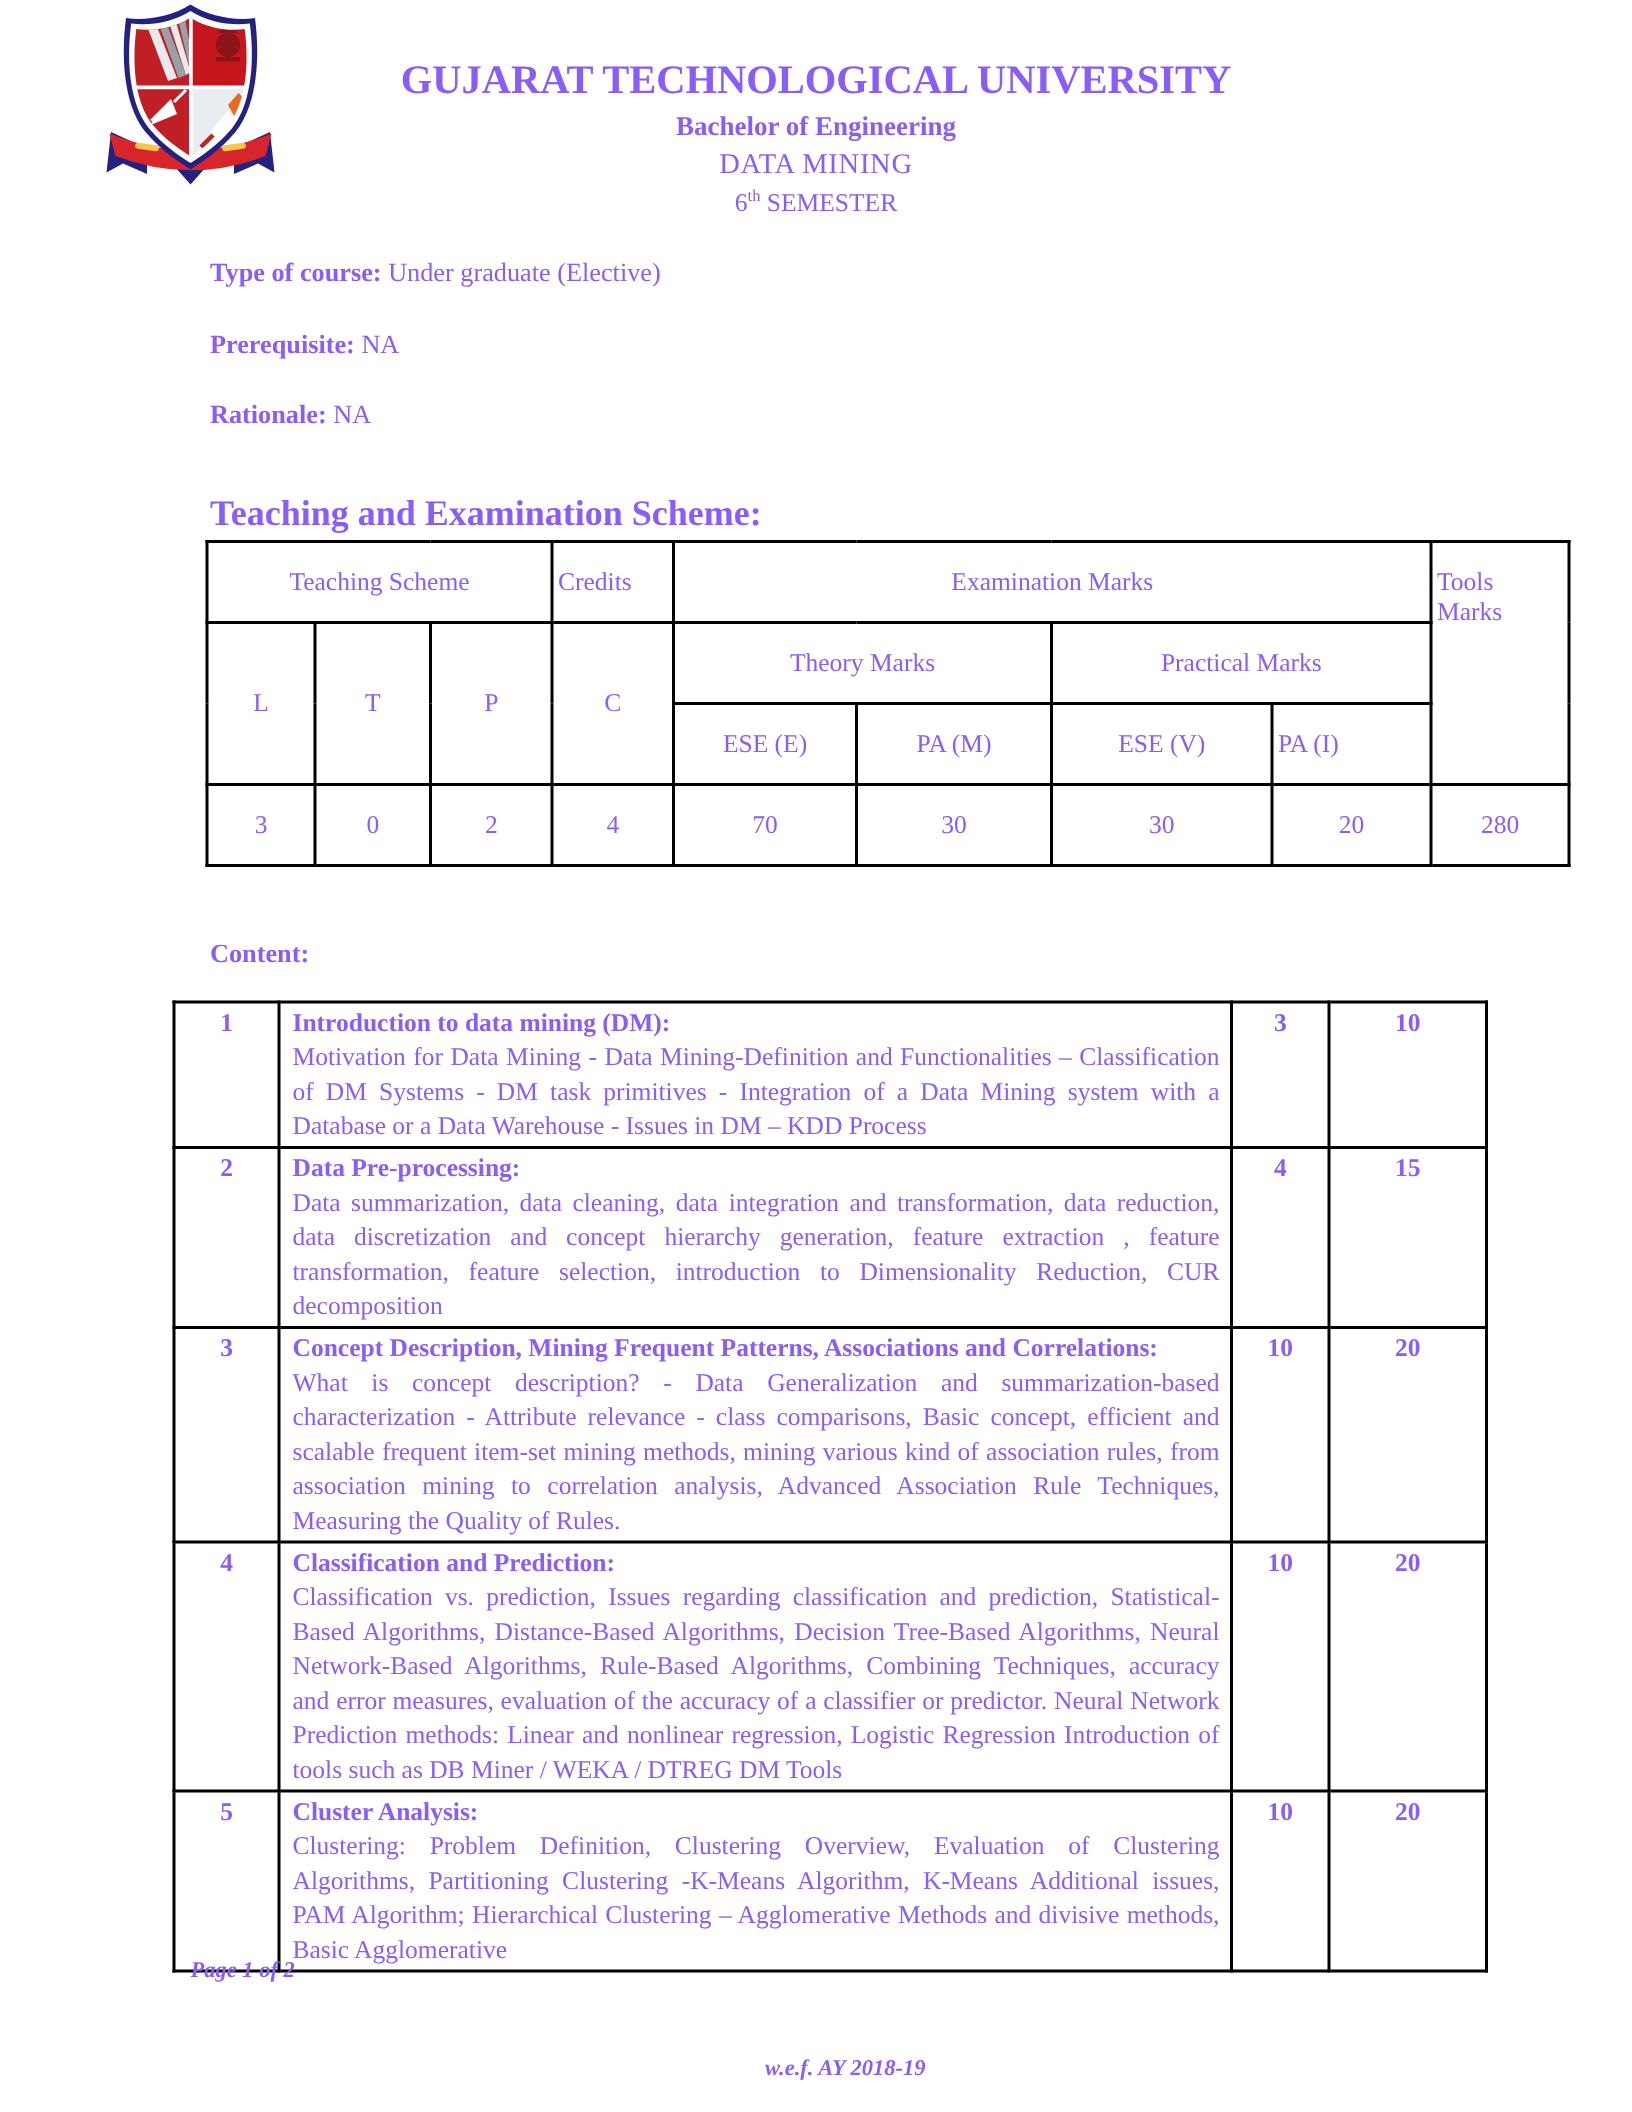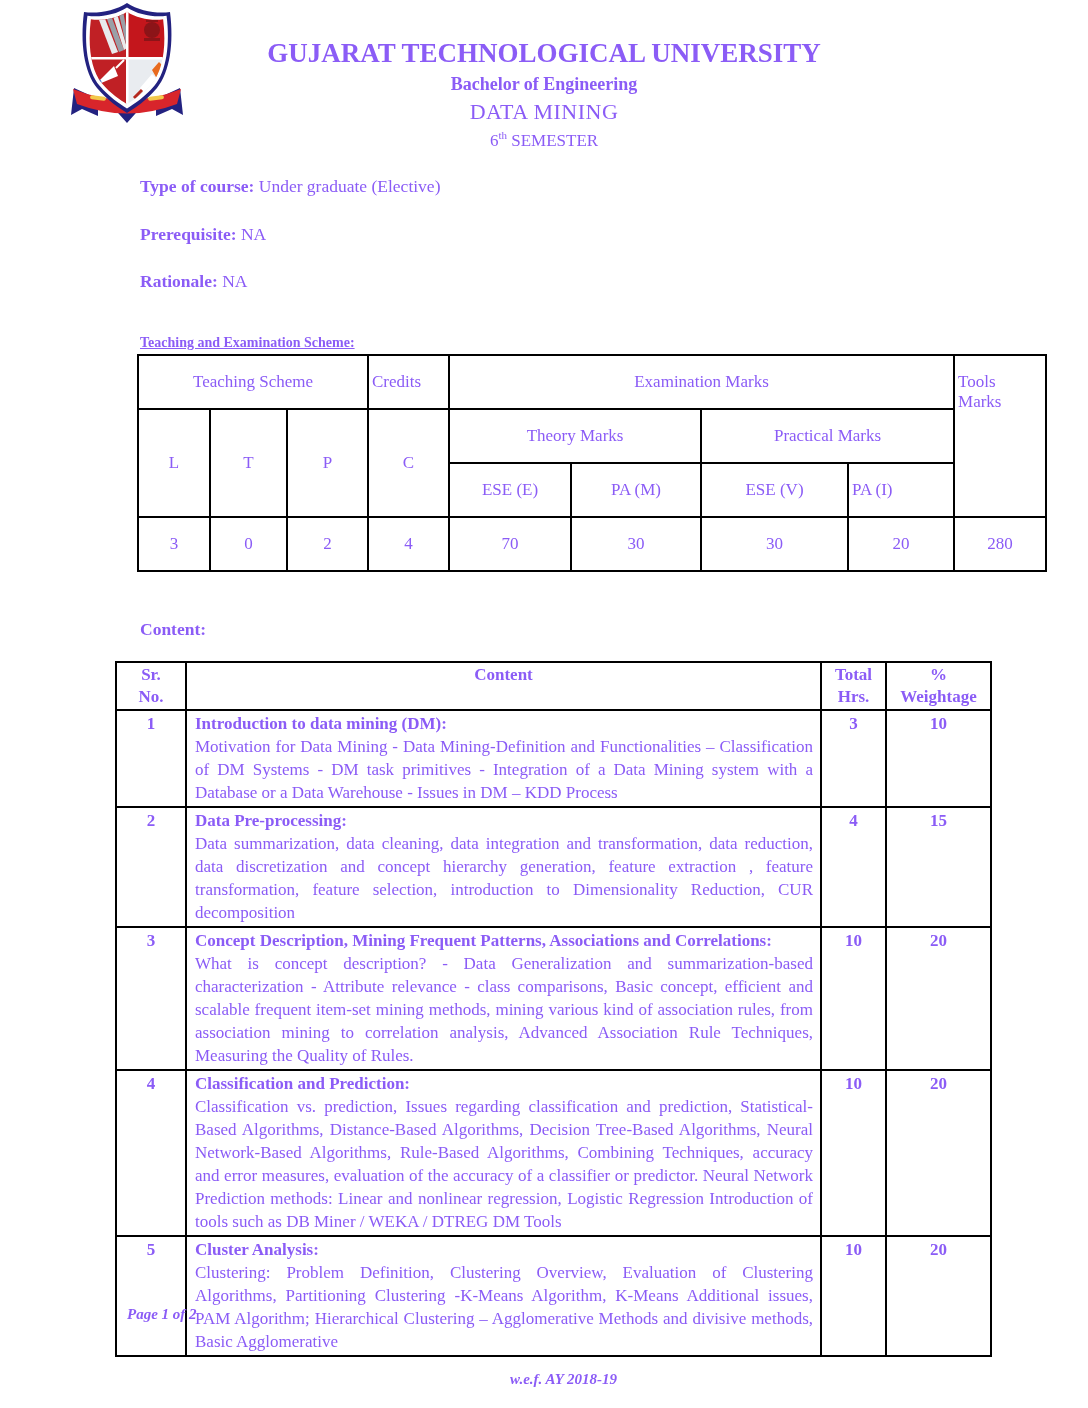--- a/index.html
+++ b/index.html
@@ -9,33 +9,33 @@
     background:#ffffff; color:#8b5cf6; overflow:hidden;
     font-family:"Liberation Serif", serif;
   }
   
   .logo { position:absolute; left:66px; top:2px; width:122px; height:124px; }
   
   .header-center { text-align:center; padding-top:38px; }
   .u-title   { font-size:27px; font-weight:bold; }
   .h-degree  { font-size:18px; font-weight:bold; margin-top:5px; }
   .h-code    { font-size:18px; font-weight:bold; margin-top:3px; }
-  .h-subject { font-size:22px; margin-top:4px; letter-spacing:0.5px; }
+  .h-subject { font-size:19px; margin-top:4px; letter-spacing:0.5px; }
   .h-sem     { font-size:17px; margin-top:4px; }
   .h-sem sup { font-size:11px; }
   
   .meta { margin-left:140px; margin-right:40px; font-size:17.5px; }
   .meta-line-1 { margin-top:25px; }
   .meta-line-2 { margin-top:27px; }
   .meta-line-3 { margin-top:26px; }
   .meta b { font-weight:bold; }
   
   .scheme-heading {
     margin-left:140px; margin-top:43px;
-    font-size:14px; font-weight:bold; text-decoration:underline;
+    font-size:24px; font-weight:bold; 
   }
   table { border-collapse:collapse; table-layout:fixed; }
   .scheme-table { margin-left:137px; margin-top:3px; width:908px; font-size:17px; }
   .scheme-table td {
     border:2px solid #000; text-align:center; padding:16px 3px; height:23px;
     overflow:hidden;
   }
   .scheme-table td.left { text-align:left; }
   .scheme-table td.totalcell { text-align:left; vertical-align:top; }
   
@@ -184,37 +184,20 @@
 
   <div class="content-heading">Content:</div>
   <table class="content-table">
     <colgroup>
       <col style="width:70px">
         <col style="width:635px">
         <col style="width:65px">
         <col style="width:105px">
     </colgroup>
     <tbody>
-        <tr>
-      <td class="hdr">
-            <div>Sr.</div>
-            <div>No.</div>
-          </td>
-      <td class="hdr">
-            <div>Content</div>
-          </td>
-      <td class="hdr">
-            <div>Total</div>
-            <div>Hrs.</div>
-          </td>
-      <td class="hdr">
-            <div>%</div>
-            <div>Weightage</div>
-          </td>
-    </tr>
 
     <tr>
       <td class="cell-sr">1</td>
       <td class="cell-main">
         <div class="row-title">Introduction to data mining (DM):</div>
         <div class="row-body">Motivation for Data Mining - Data Mining-Definition and Functionalities – Classification of DM Systems - DM task primitives - Integration of a Data Mining system with a Database or a Data Warehouse - Issues in DM – KDD Process</div>
       </td>
       <td class="cell-num">3</td>
       <td class="cell-num">10</td>
     </tr>

